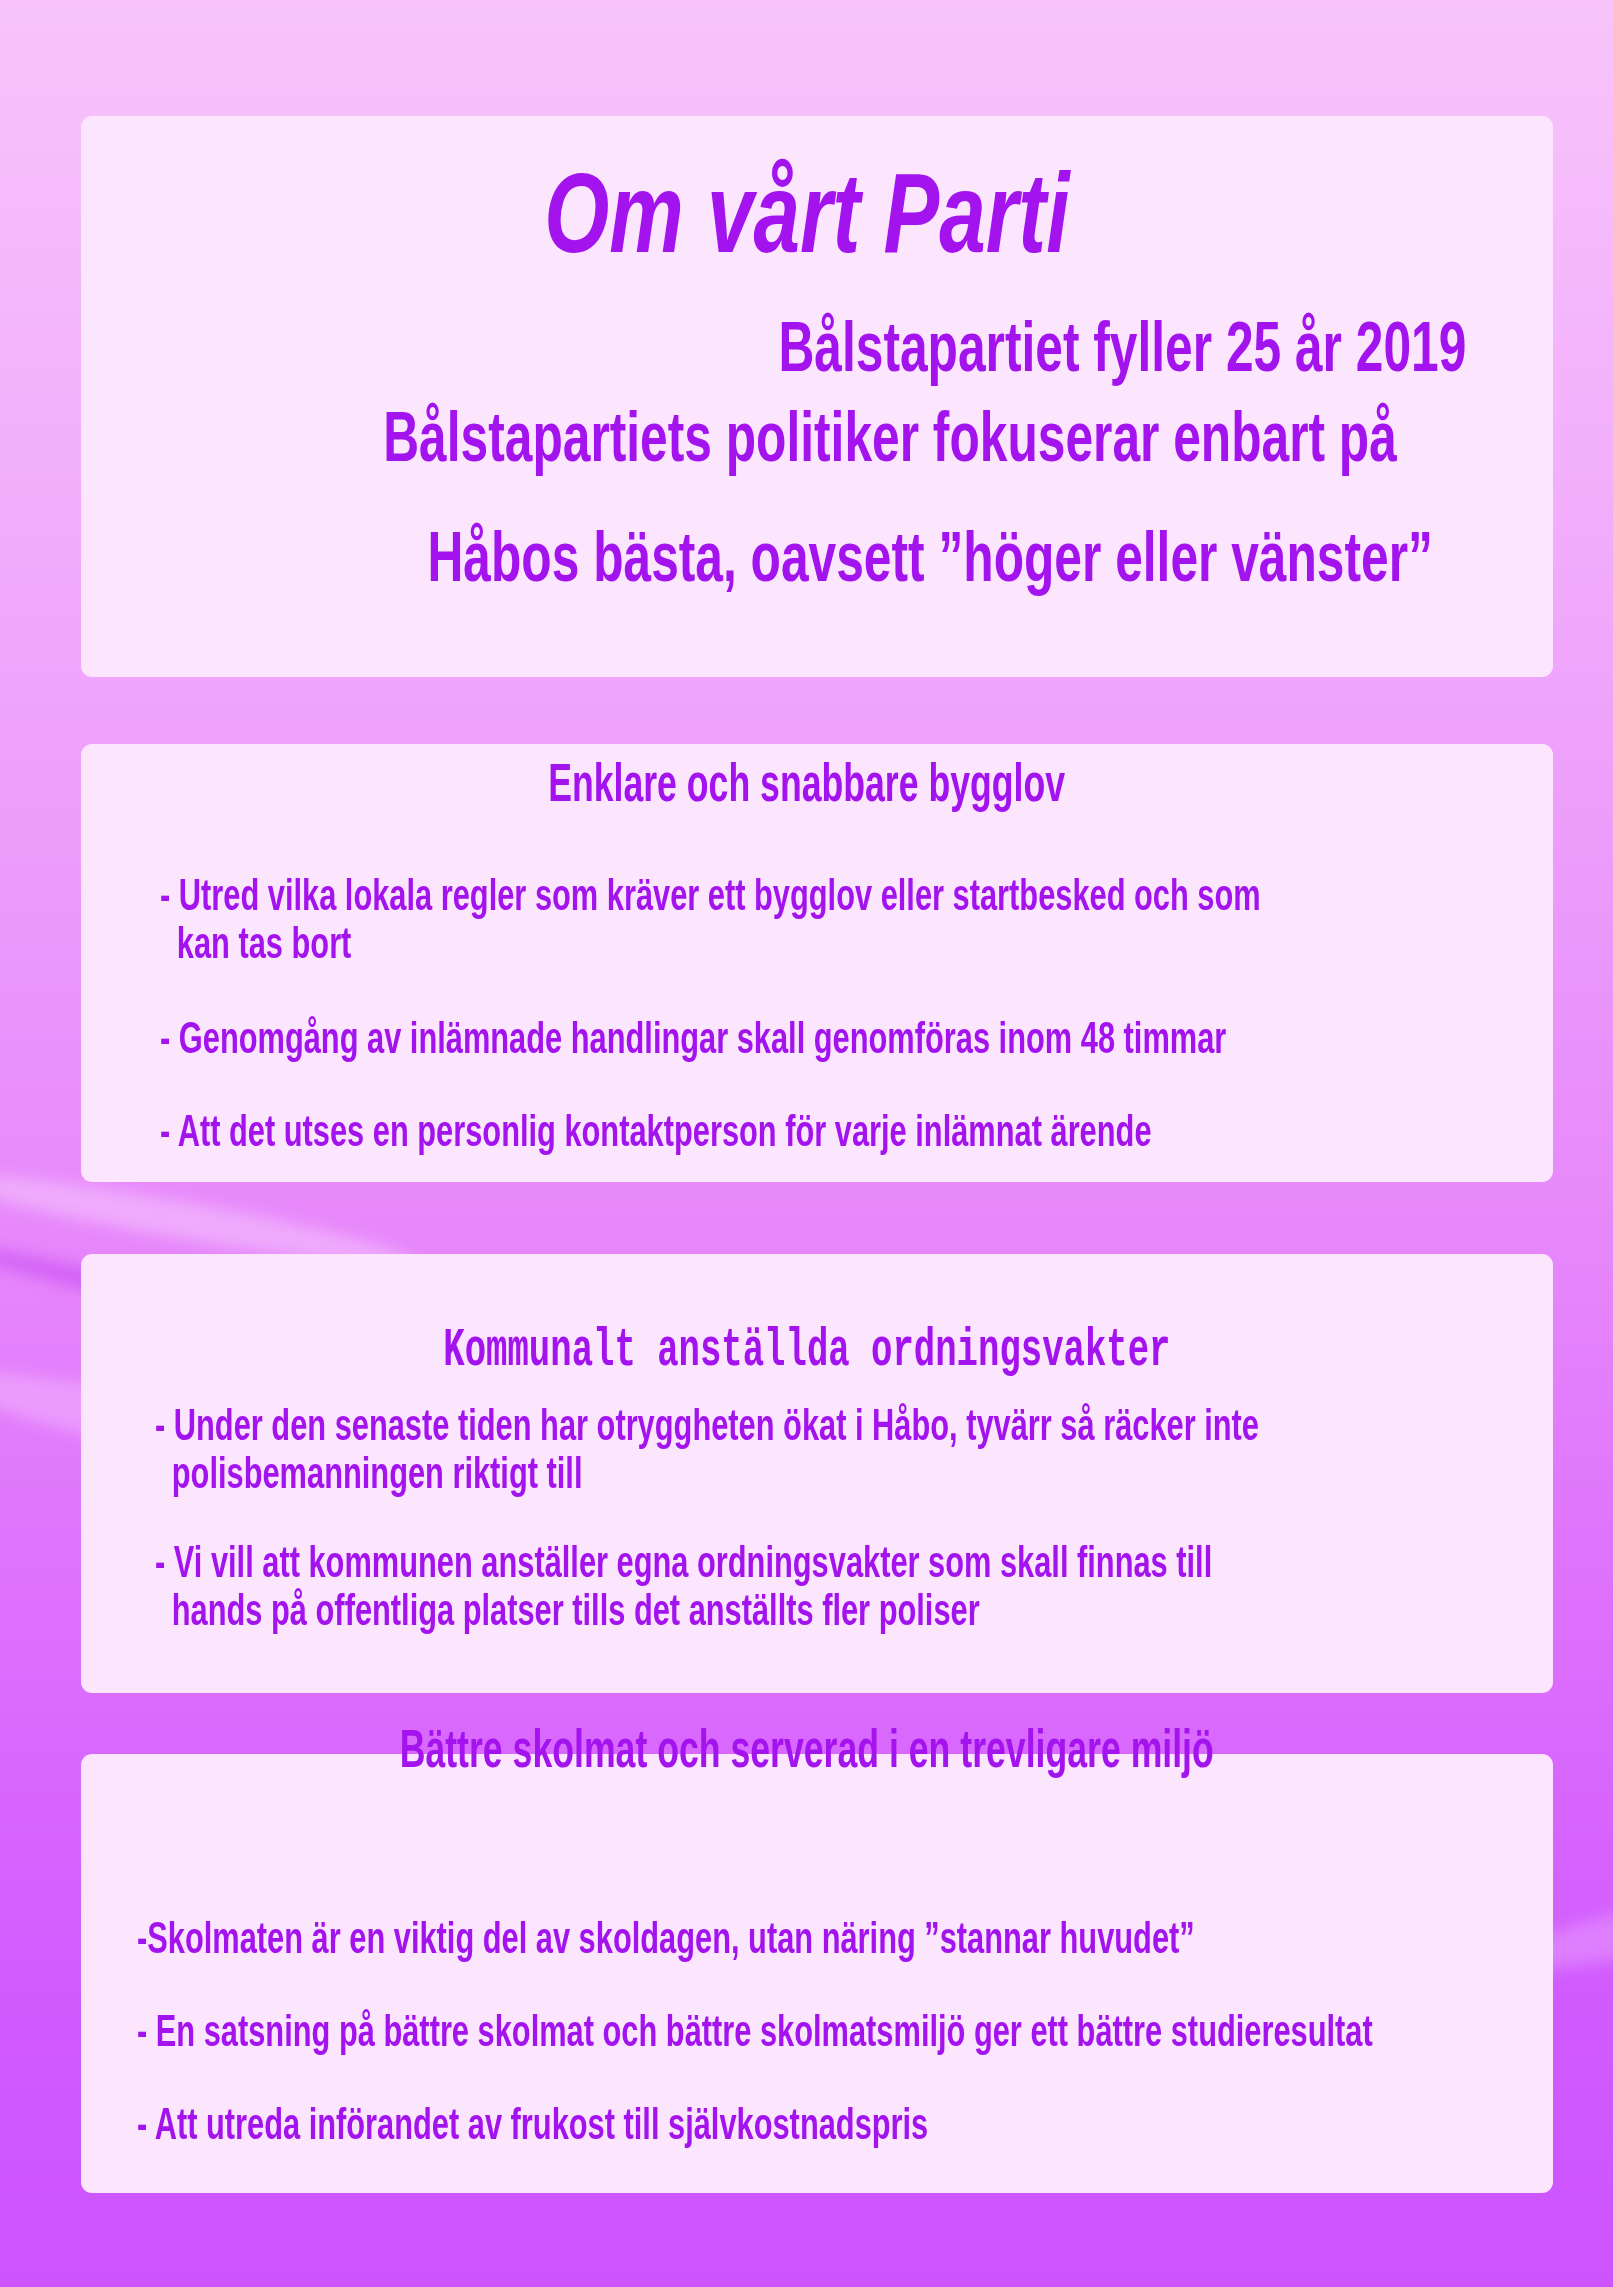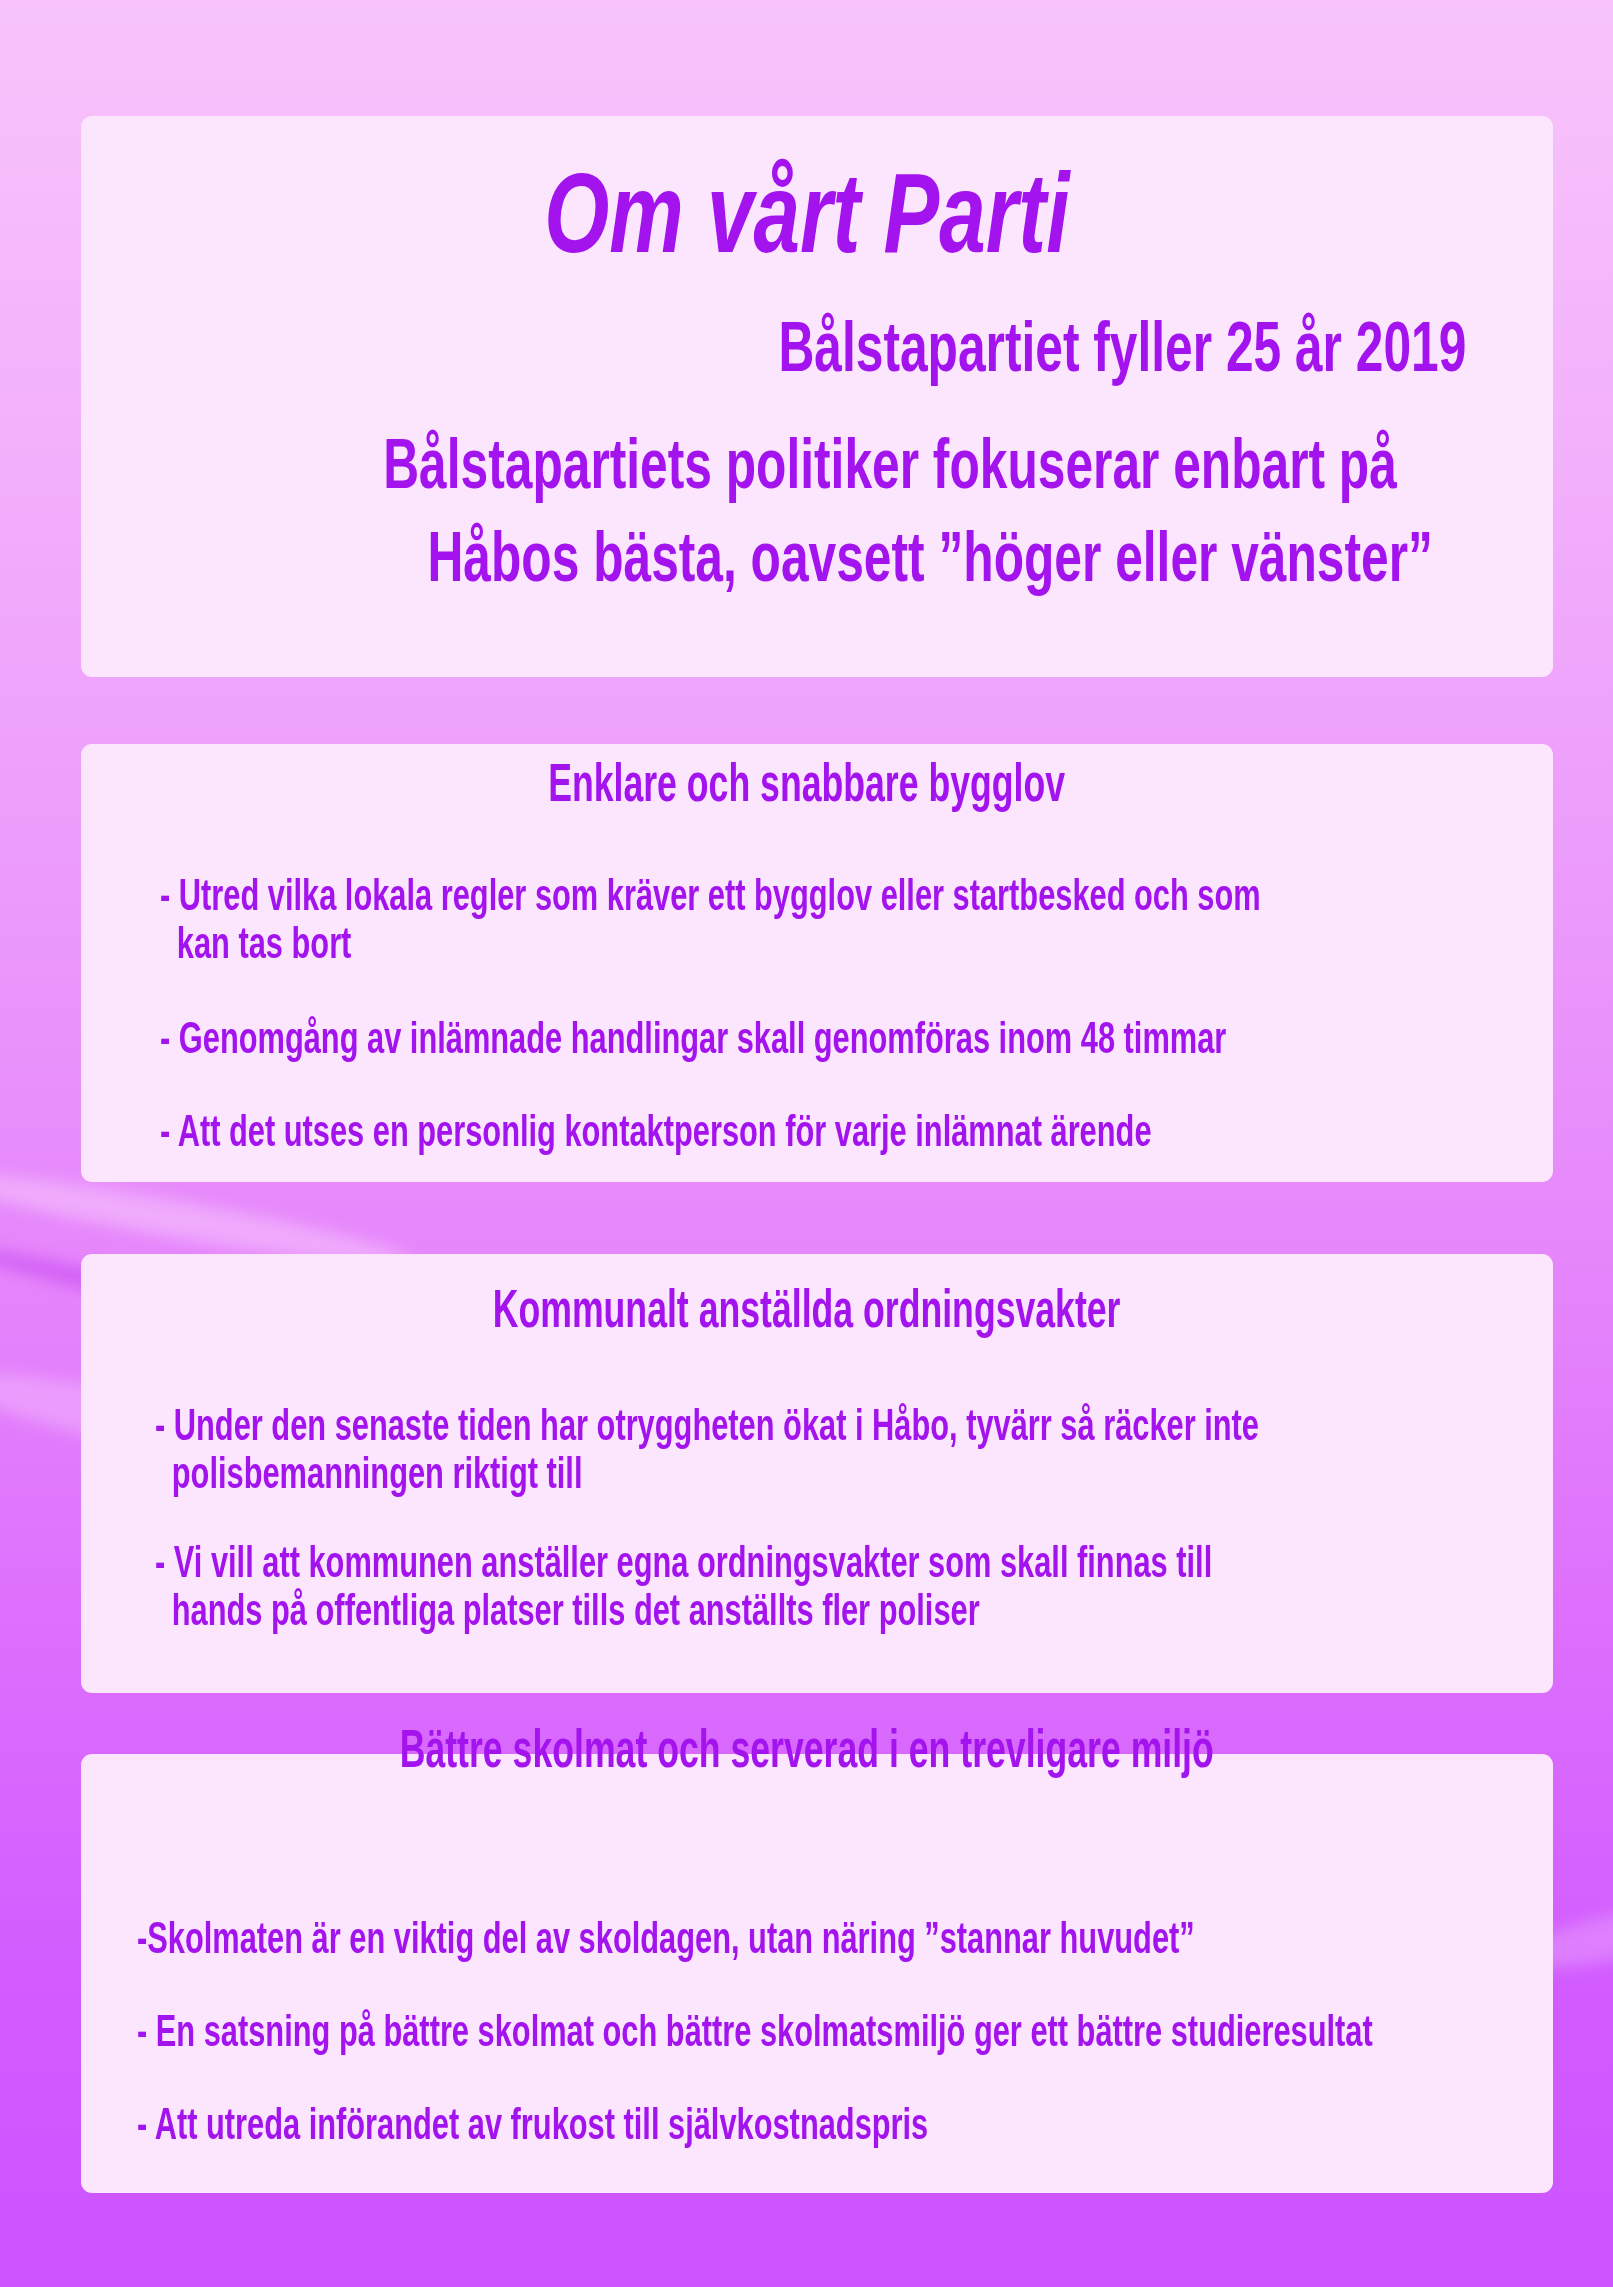--- a/index.html
+++ b/index.html
@@ -63,21 +63,21 @@
       font-style: italic;
       font-size: 113px;
       top: 157px;
     }
     .title > span { transform: scaleX(0.74); }
     .sub {
       font-size: 71px;
       text-align: right;
     }
     .sub.l1 { top: 311px; }
-    .sub.l2 { top: 428px; }
+    .sub.l2 { top: 401px; }
     .sub.l3 { top: 521px; padding-left: 34px; }
     .heading {
       font-size: 54px;
     }
     .heading > span { transform: scaleX(0.66); }
     .bullet {
       font-size: 44px;
       transform: scaleX(0.7);
       transform-origin: left top;
       line-height: 48px;
@@ -108,21 +108,21 @@
   <span class="cont">kan tas bort</span>
 </div>
 <div class="txt bullet" style="left:160px; top:1014px;">
   <span>- Genomgång av inlämnade handlingar skall genomföras inom 48 timmar</span>
 </div>
 <div class="txt bullet" style="left:160px; top:1107px;">
   <span>- Att det utses en personlig kontaktperson för varje inlämnat ärende</span>
 </div>
 
 <div class="card c3"></div>
-<div class="txt center heading" style="top:1281px;"><span>Kommunalt anställda ordningsvakter</span></div>
+<div class="txt center heading" style="top:1324px;font-family:Liberation Mono, monospace;"><span>Kommunalt anställda ordningsvakter</span></div>
 <div class="txt bullet" style="left:155px; top:1401px;">
   <span>- Under den senaste tiden har otryggheten ökat i Håbo, tyvärr så räcker inte</span>
   <span class="cont">polisbemanningen riktigt till</span>
 </div>
 <div class="txt bullet" style="left:155px; top:1538px;">
   <span>- Vi vill att kommunen anställer egna ordningsvakter som skall finnas till</span>
   <span class="cont">hands på offentliga platser tills det anställts fler poliser</span>
 </div>
 
 <div class="card c4"></div>

